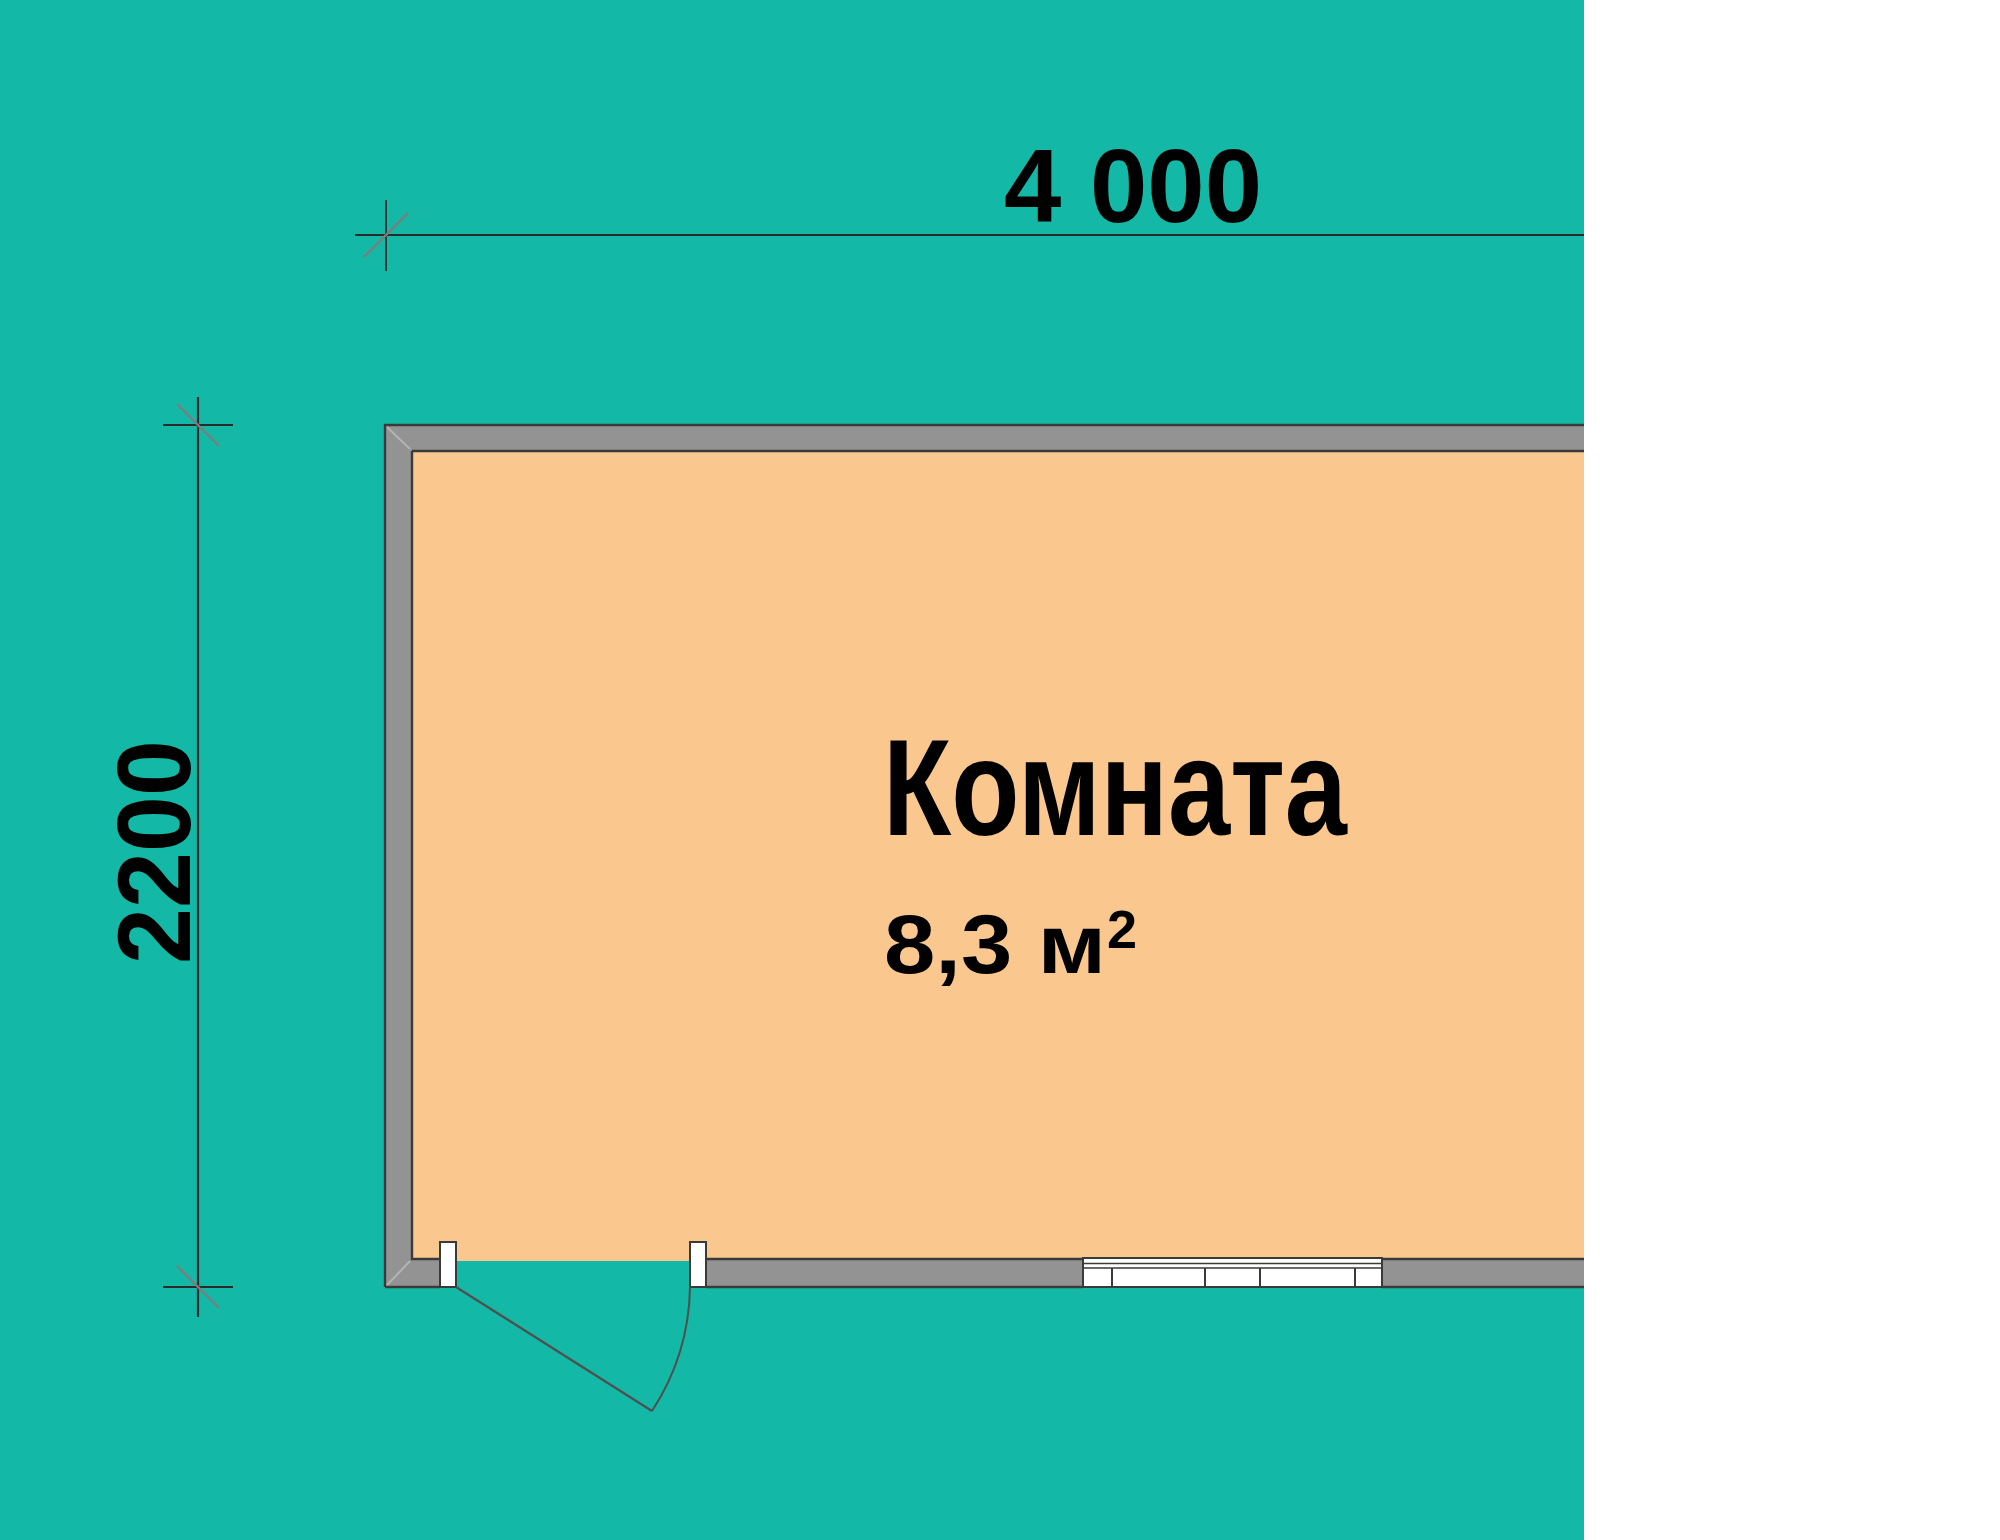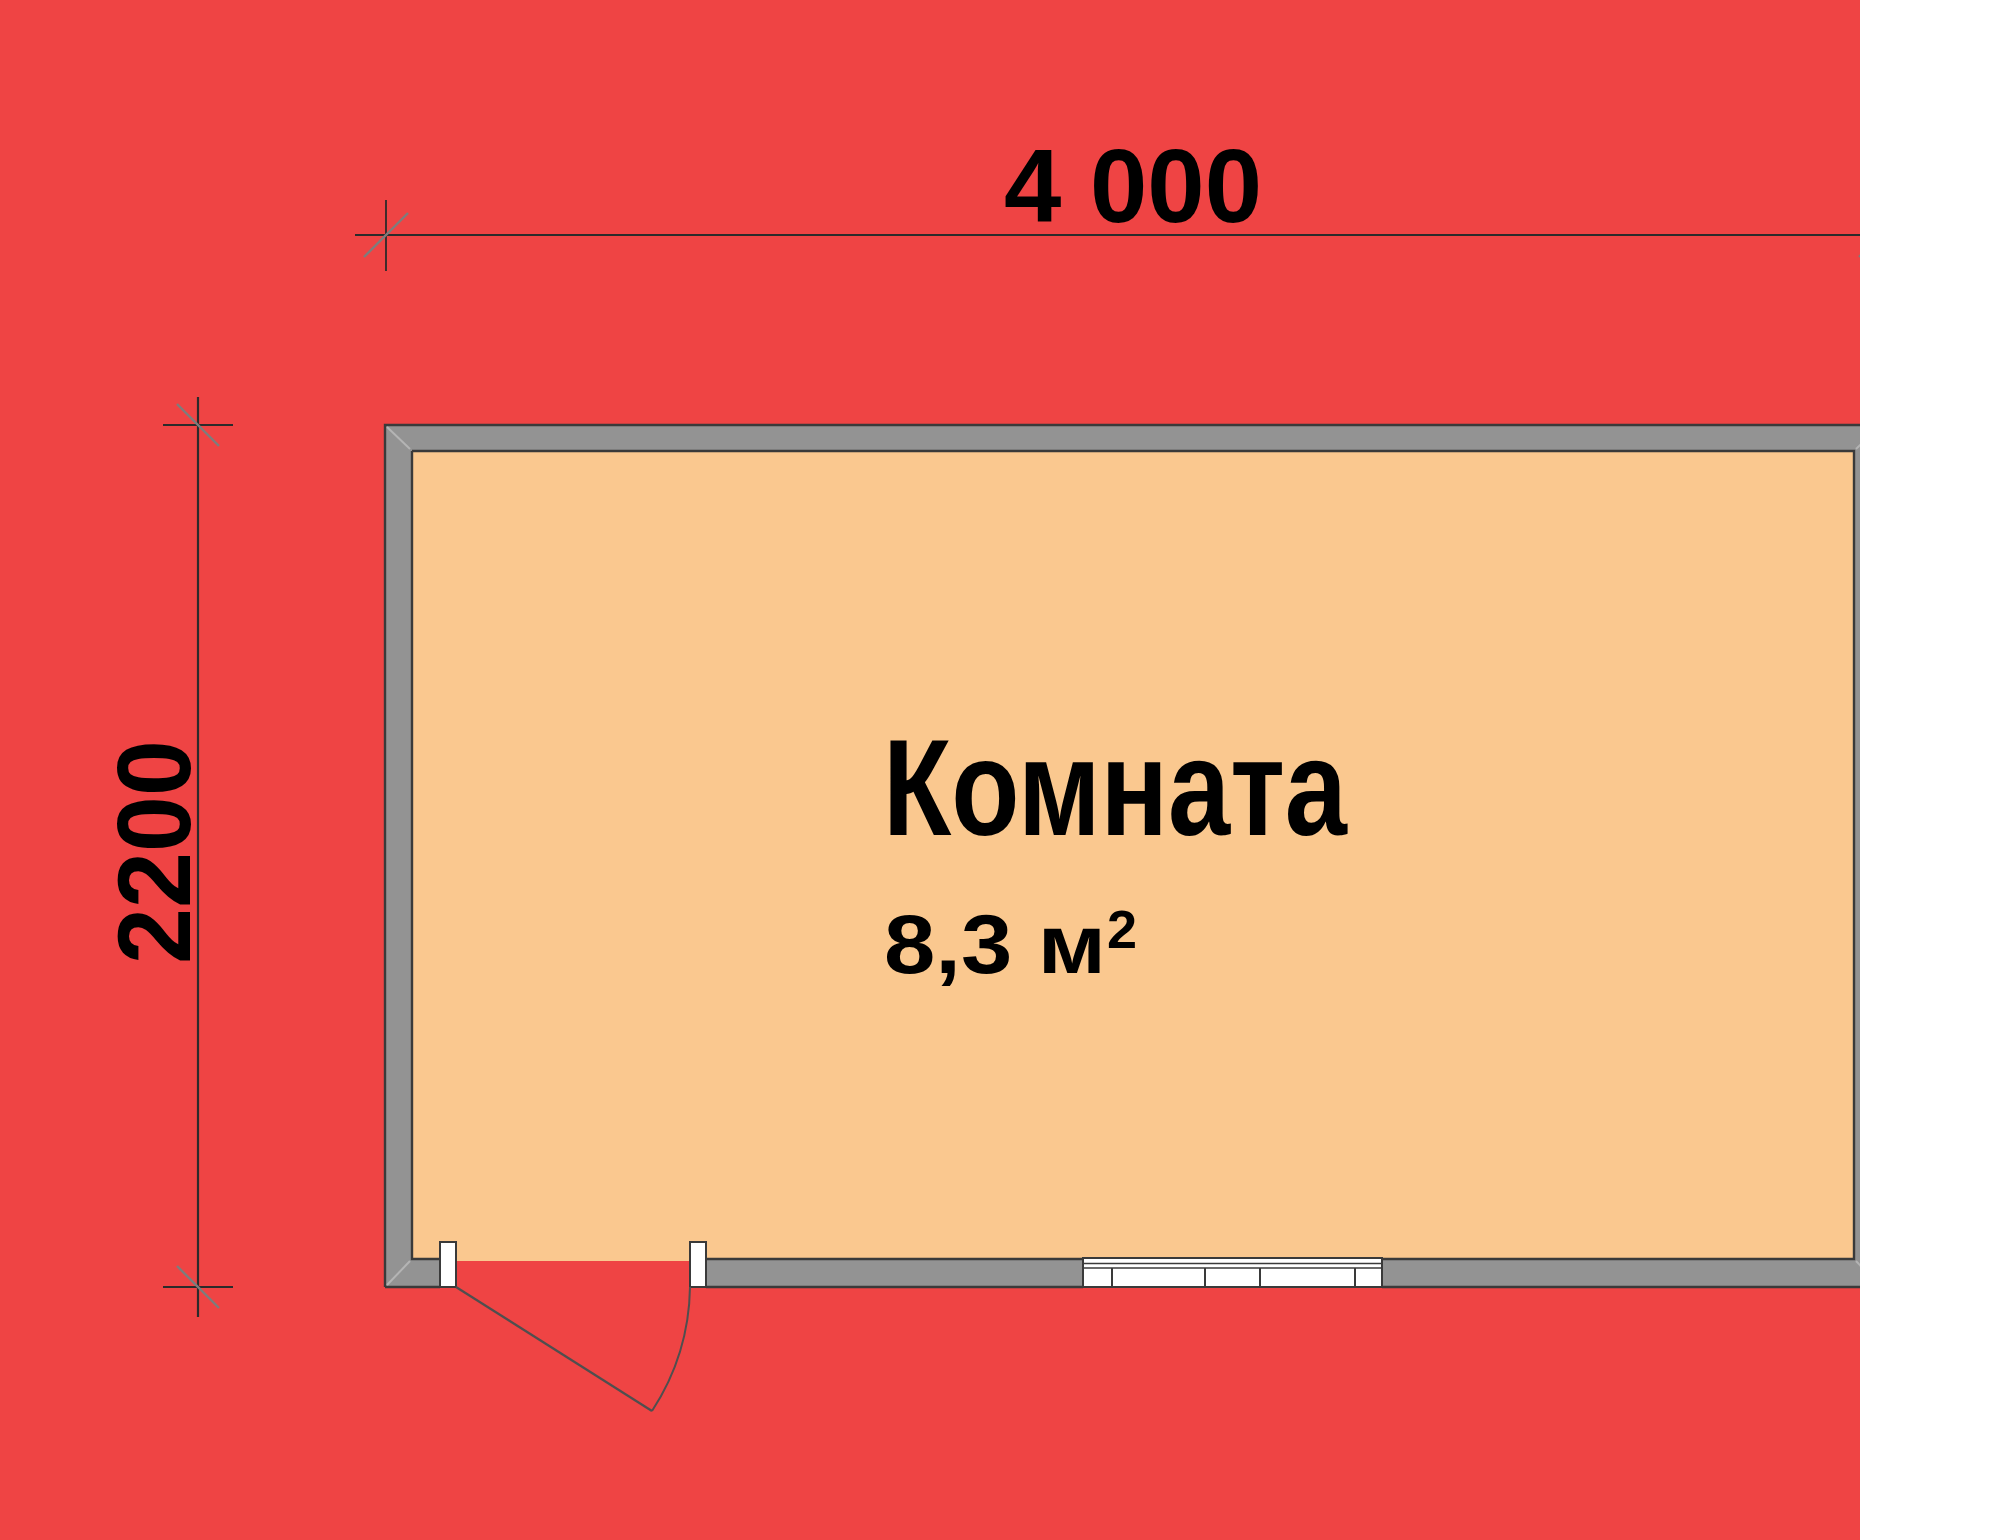--- a/index.html
+++ b/index.html
@@ -2,23 +2,23 @@
 <html><head>
 <meta charset="utf-8">
 <style>
   html, body {
     margin: 0;
     padding: 0;
     background: #ffffff;
   }
   #canvas {
     position: relative;
-    width: 1860px;
+    width: 1584px;
     height: 1540px;
-    background: #ef4444;
+    background: #14b8a6;
     overflow: hidden;
   }
   #canvas svg {
     position: absolute;
     left: 0;
     top: 0;
     width: 2000px;
     height: 1540px;
   }
   text {

